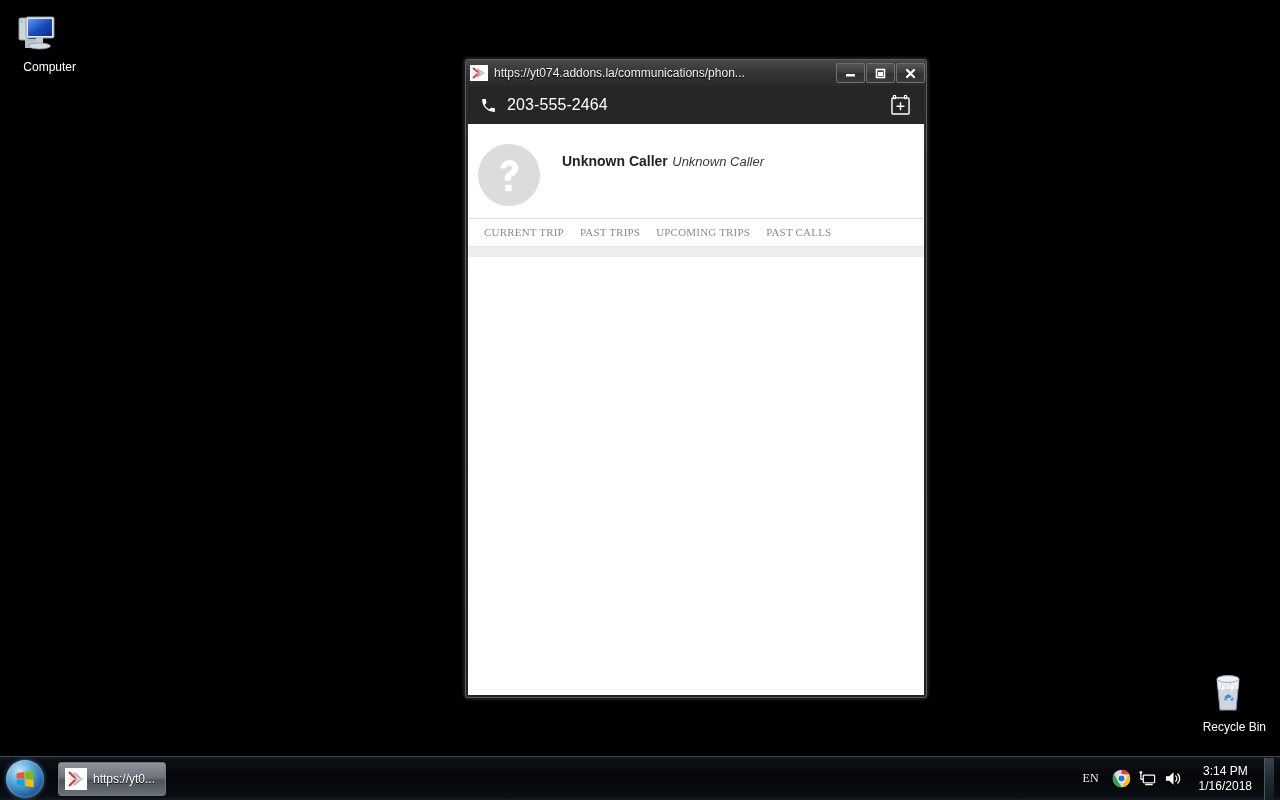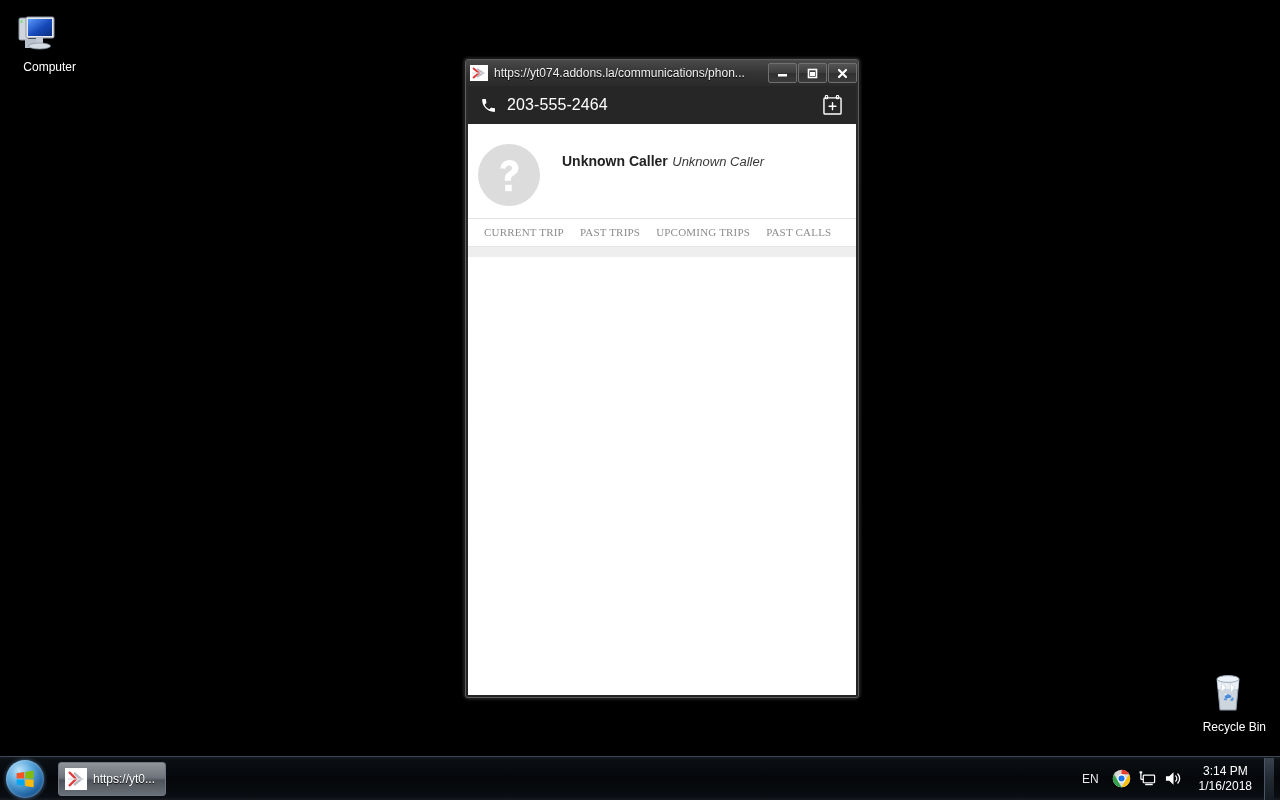--- a/index.html
+++ b/index.html
@@ -42,21 +42,21 @@
     font-family: "Liberation Sans", sans-serif;
   }
   #icon-computer { left: 0px; top: 8px; }
   #icon-recycle  { left: 1190px; top: 668px; }
 
   
   #browser-window {
     position: absolute;
     left: 464px;
     top: 58px;
-    width: 396px;
+    width: 464px;
     height: 641px;
     background: #1a1a1a;
     border-radius: 4px 4px 5px 5px;
     box-shadow: 0 0 3px rgba(255,255,255,0.25);
     padding: 1px;
   }
   #window-frame-inner {
     width: 100%;
     height: 100%;
     background: linear-gradient(to bottom, #3a3a3a 0%, #2b2b2b 30px, #232323 100%);
@@ -268,21 +268,21 @@
     flex: 0 0 auto;
     display: flex;
     align-items: center;
     height: 42px;
     padding-right: 6px;
   }
   #tray-lang {
     color: #e8e8e8;
     font-size: 12px;
     padding: 0 10px;
-    font-family: Liberation Sans, sans-serif;
+    font-family: Liberation Serif, serif;
     cursor: pointer;
   }
   .tray-icon {
     width: 26px; height: 26px;
     display: flex; align-items: center; justify-content: center;
     cursor: pointer;
   }
   #clock {
     text-align: center;
     color: #ffffff;

